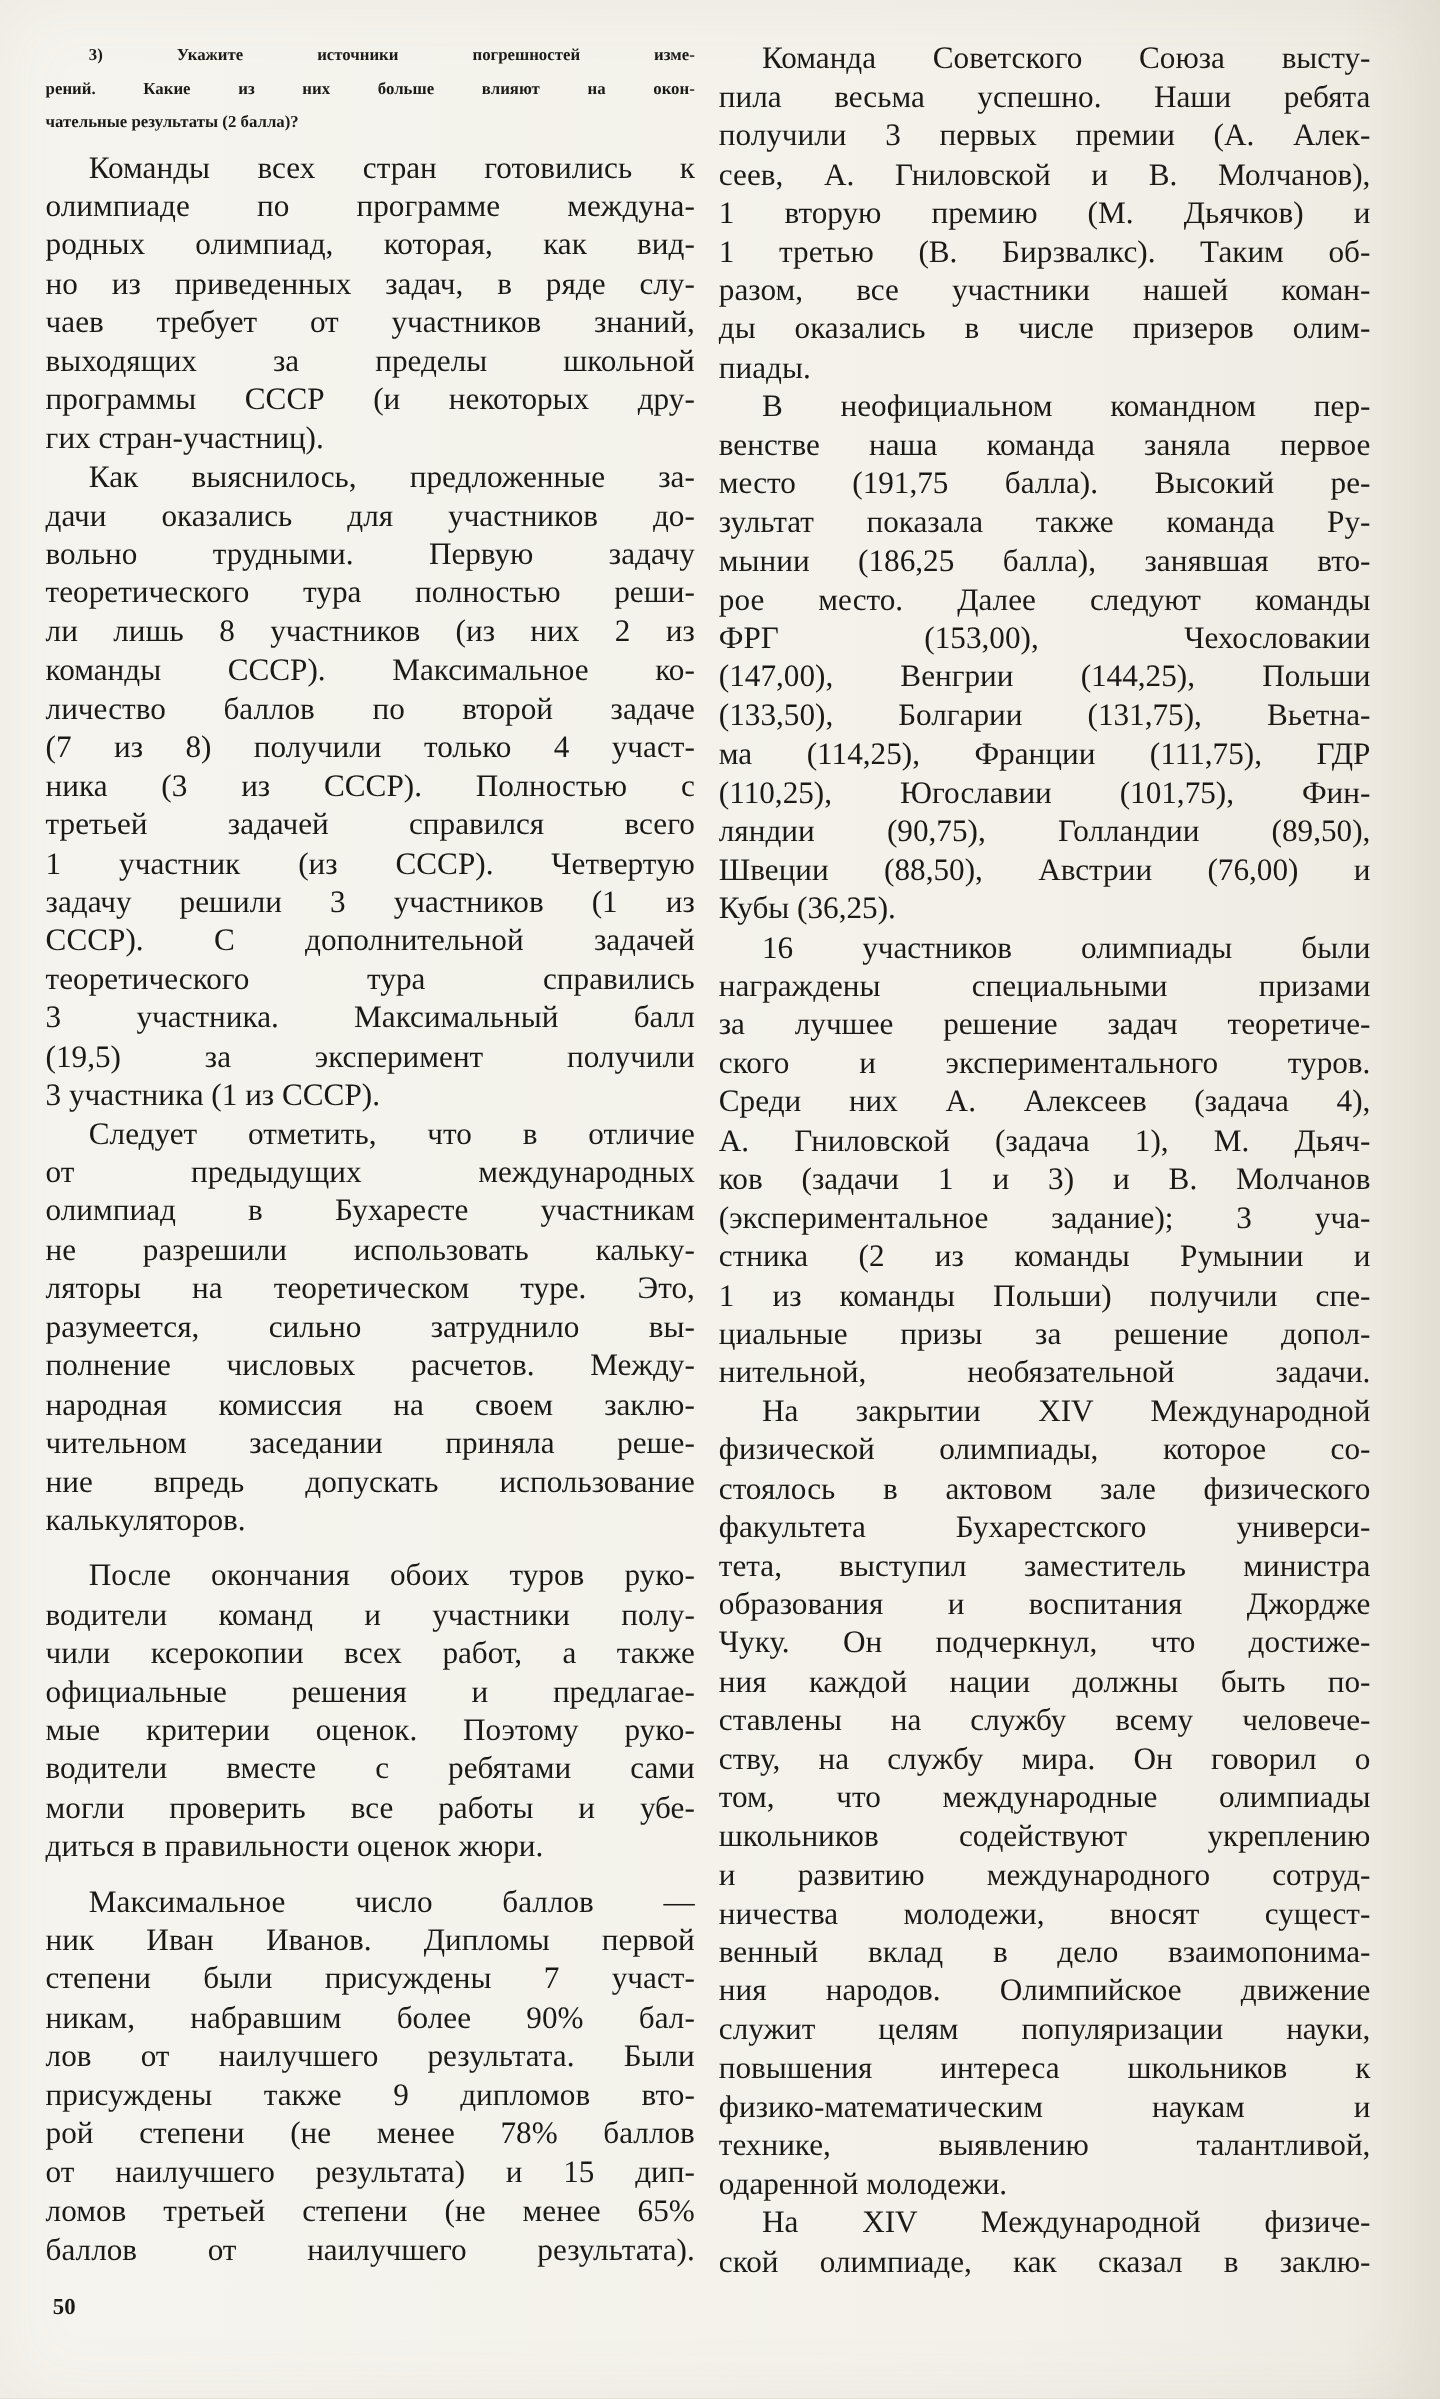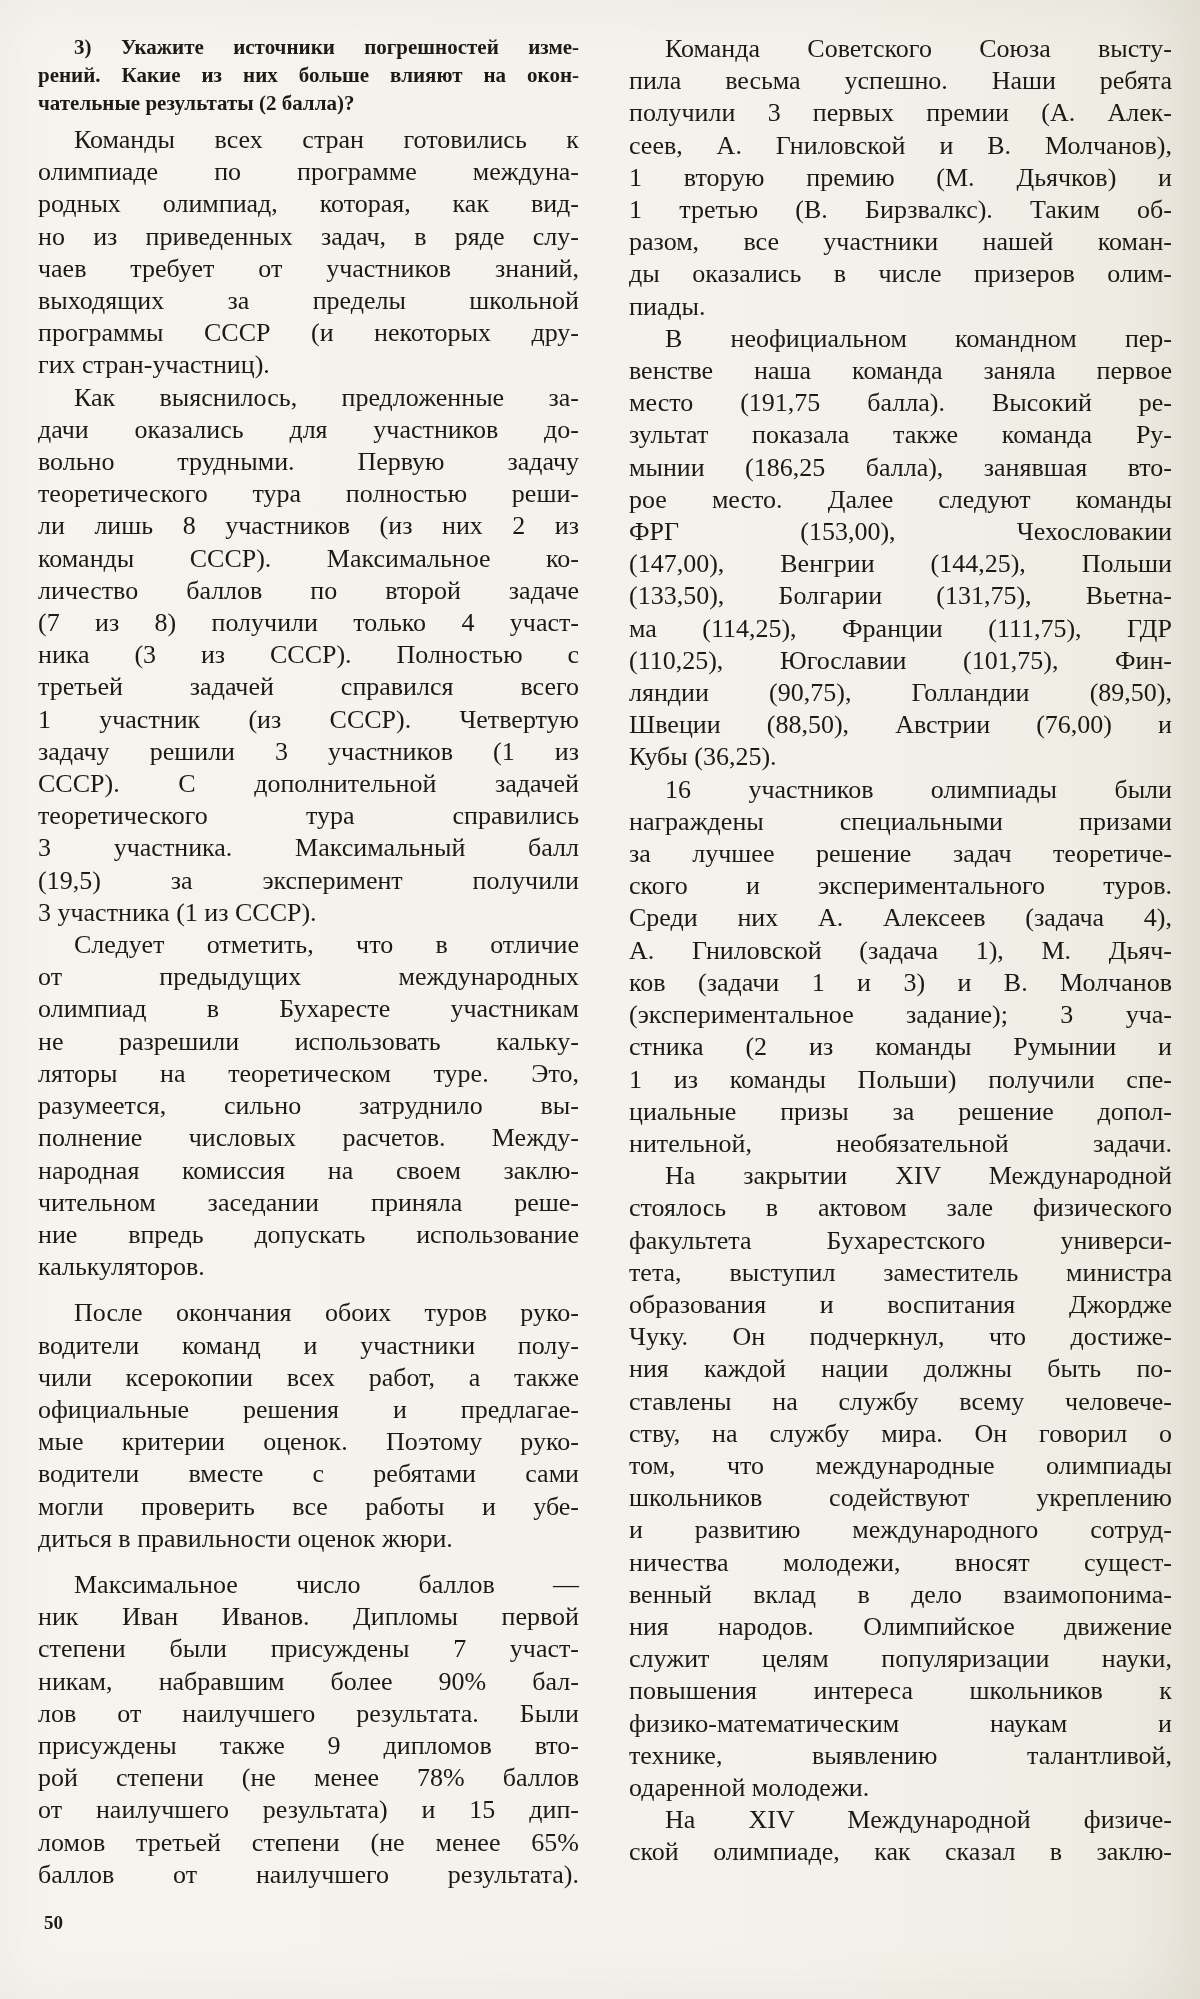--- a/index.html
+++ b/index.html
@@ -9,39 +9,39 @@
     height: 1999px;
     margin: 0 auto;
     background: linear-gradient(90deg, #f6f4ee 0%, #f3f1ea 70%, #efece4 93%, #e7e3d9 100%);
     box-shadow: inset 0 0 60px rgba(120,110,90,0.08);
     color: #1c1a17;
     font-family: "Liberation Serif", "DejaVu Serif", serif;
     overflow: hidden;
   }
   .col { position: absolute; top: 33px; }
   .col-left  { left: 38px;  width: 541px; }
-  .col-right { left: 629px; width: 543px; }
+  .col-right { left: 599px; width: 543px; }
 
   .para { margin: 0; }
   .para.gap { margin-top: 14px; }
 
   .line {
     font-size: 26px;
     line-height: 32.2px;
     text-align: justify;
     text-align-last: justify;
     overflow: visible;
   }
   .line.first { padding-left: 36px; }
   .line.end { text-align-last: left; }
 
   .question { margin-bottom: 7px; }
   .question .line {
     font-weight: 700;
-    font-size: 21px;
+    font-size: 14px;
     line-height: 28px;
   }
 
   .page-number {
     position: absolute;
     left: 44px;
     top: 1912px;
     font-weight: 700;
     font-size: 19px;
     font-family: "Liberation Serif", "DejaVu Serif", serif;
@@ -159,20 +159,21 @@
         <div class="line">А. Гниловской (задача 1), М. Дьяч-</div>
         <div class="line">ков (задачи 1 и 3) и В. Молчанов</div>
         <div class="line">(экспериментальное задание); 3 уча-</div>
         <div class="line">стника (2 из команды Румынии и</div>
         <div class="line">1 из команды Польши) получили спе-</div>
         <div class="line">циальные призы за решение допол-</div>
         <div class="line">нительной, необязательной задачи.</div>
       </div>
       <div class="para">
         <div class="line first">На закрытии XIV Международной</div>
+        <div class="line">физической олимпиады, которое со-</div>
         <div class="line">стоялось в актовом зале физического</div>
         <div class="line">факультета Бухарестского универси-</div>
         <div class="line">тета, выступил заместитель министра</div>
         <div class="line">образования и воспитания Джордже</div>
         <div class="line">Чуку. Он подчеркнул, что достиже-</div>
         <div class="line">ния каждой нации должны быть по-</div>
         <div class="line">ставлены на службу всему человече-</div>
         <div class="line">ству, на службу мира. Он говорил о</div>
         <div class="line">том, что международные олимпиады</div>
         <div class="line">школьников содействуют укреплению</div>

